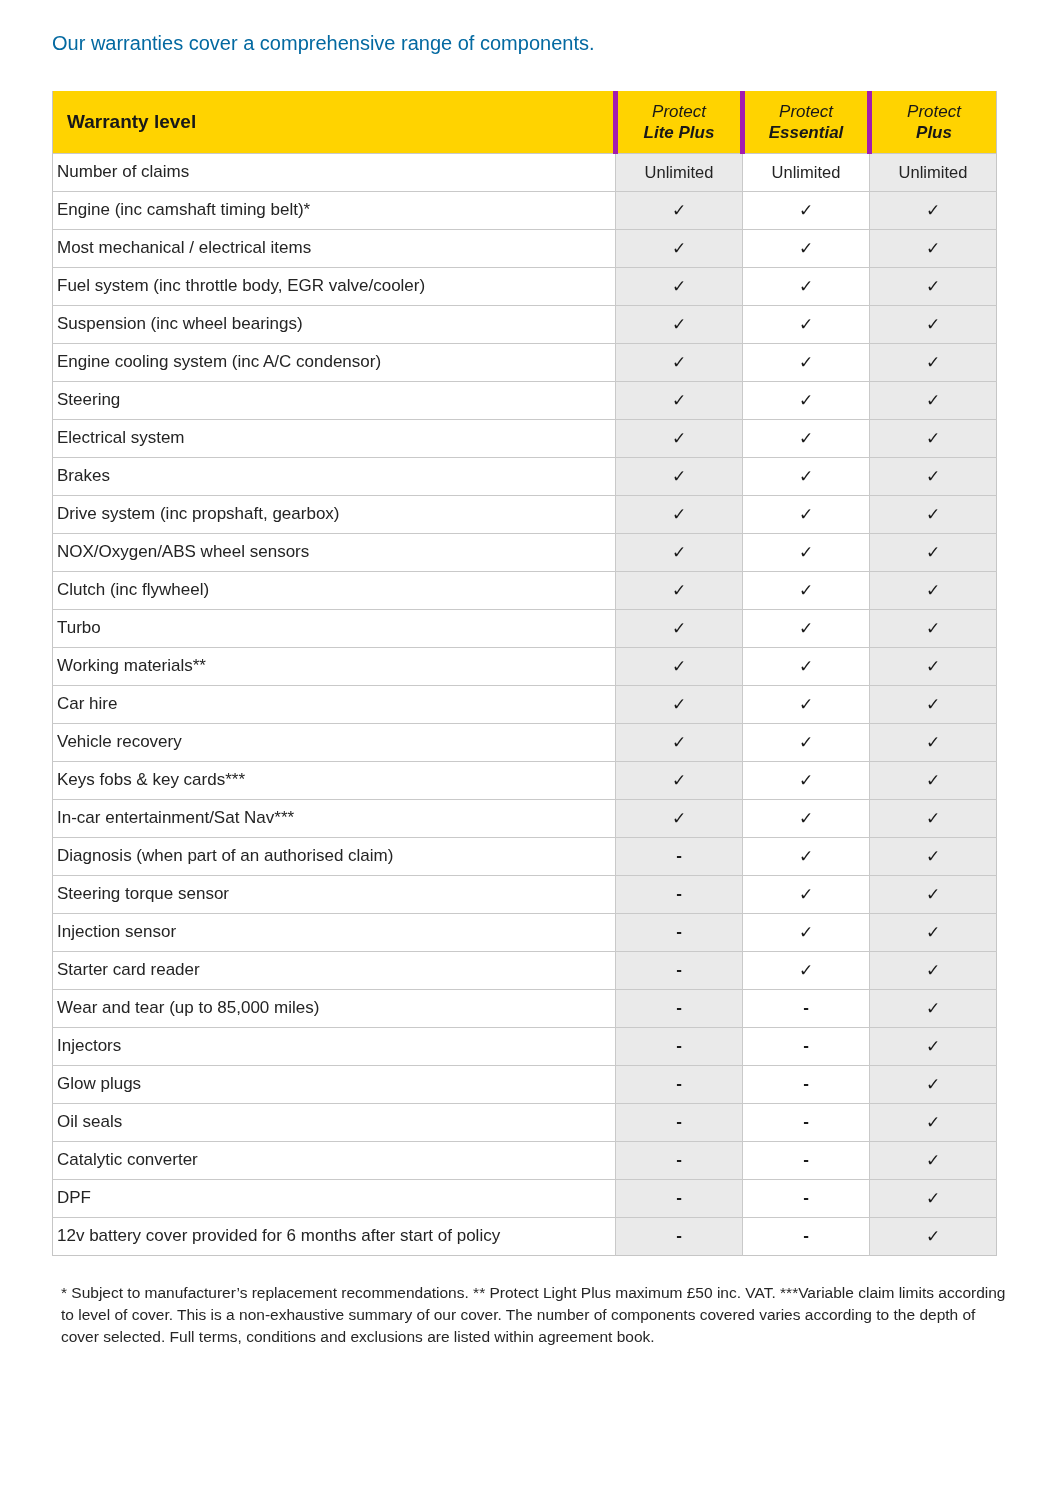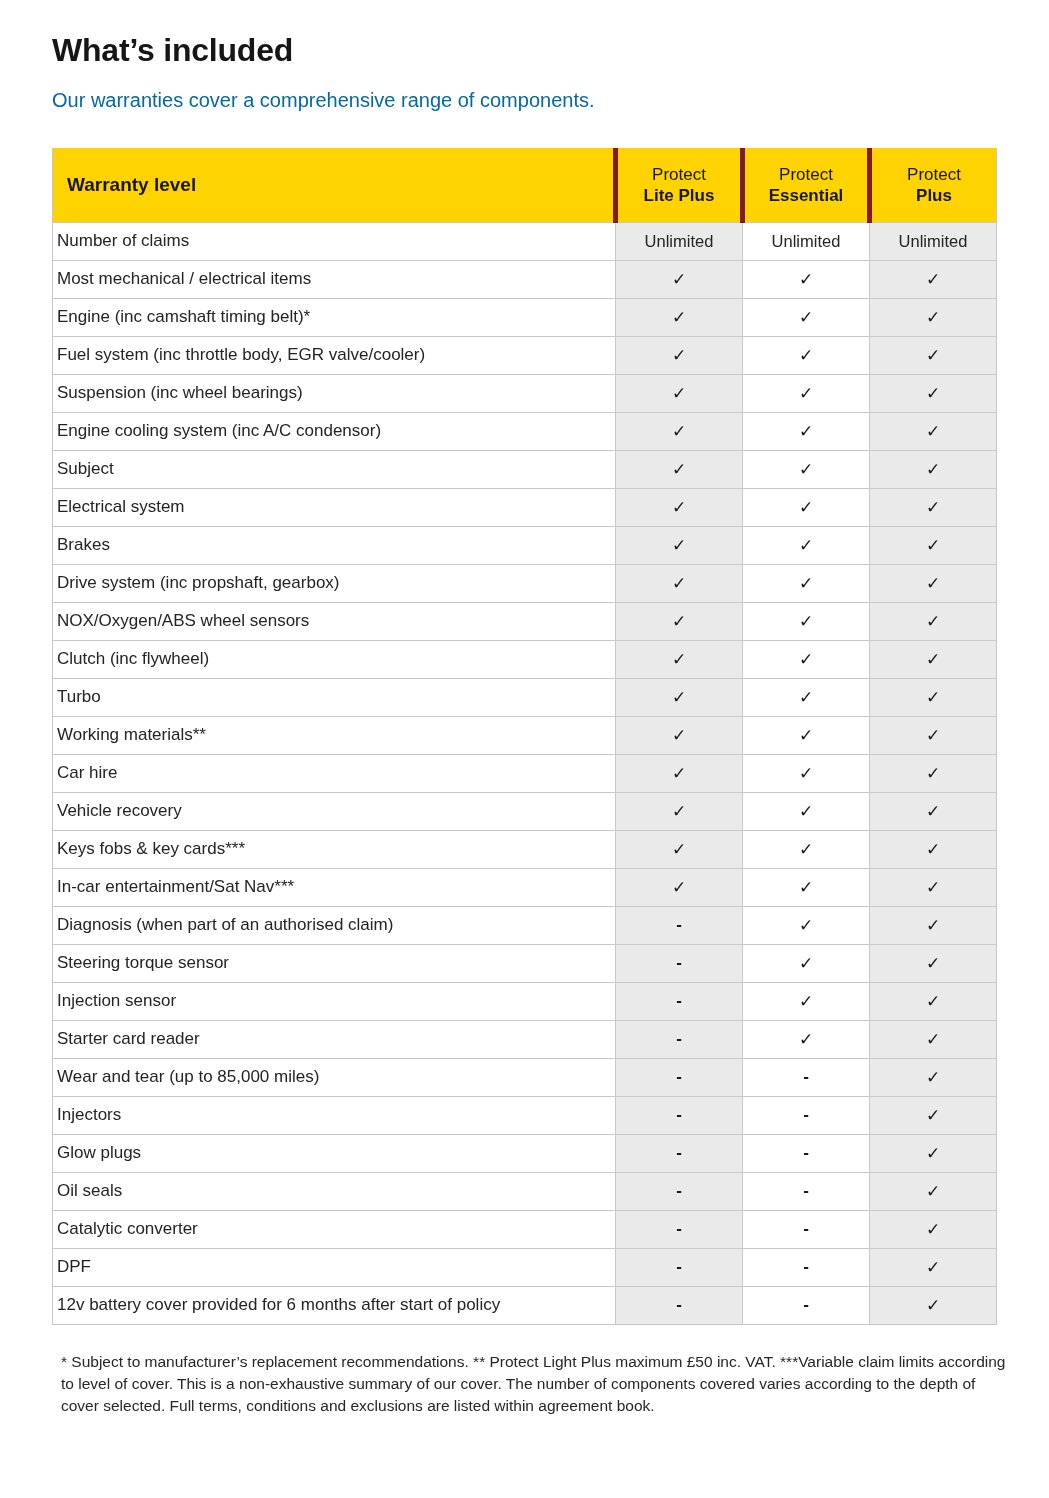--- a/index.html
+++ b/index.html
@@ -30,34 +30,35 @@
     border-collapse: collapse;
     table-layout: fixed;
     border: 1px solid #c6c6c6;
     border-top: none;
   }
   col.c-feature { width: 563px; }
   col.c-val { width: 127px; }
 
   thead th {
     background: #ffd300;
-    height: 74px;
+    height: 62px;
     vertical-align: middle;
   }
   th.feat-head {
     text-align: left;
     padding-left: 14px;
     font-size: 19px;
     font-weight: 700;
     color: #181818;
   }
   th.val-head {
     text-align: center;
-    border-left: 5px solid #7f1d1d;
+    border-left: 5px solid #a21caf;
     font-weight: 400;
+    font-style: italic;
   }
   .hl1 { display: block; font-size: 17px; font-weight: 400; color: #181818; line-height: 1.25; }
   .hl2 { display: block; font-size: 17px; font-weight: 700; color: #181818; line-height: 1.25; }
 
   tbody td {
     height: 38px;
     border-top: 1px solid #c9c9c9;
     vertical-align: middle;
     font-size: 17px;
     color: #242424;
@@ -84,21 +85,20 @@
     line-height: 1.45;
     color: #262626;
     margin-left: 9px;
   }
 </style>
 </head>
 <body>
 
 <div class="page">
 
-  <h1 class="page-title">What’s included</h1>
   <p class="page-subtitle">Our warranties cover a comprehensive range of components.</p>
 
   <table class="warranty">
     <colgroup>
       <col class="c-feature">
         <col class="c-val">
         <col class="c-val">
         <col class="c-val">
     </colgroup>
     <thead>
@@ -120,34 +120,34 @@
     </thead>
     <tbody>
     <tr>
       <td class="feat">Number of claims</td>
       <td class="val c1 text-val">Unlimited</td>
       <td class="val c2 text-val">Unlimited</td>
       <td class="val c3 text-val">Unlimited</td>
     </tr>
 
     <tr>
+      <td class="feat">Engine (inc camshaft timing belt)*</td>
+      <td class="val c1 tick">✓</td>
+      <td class="val c2 tick">✓</td>
+      <td class="val c3 tick">✓</td>
+    </tr>
+
+    <tr>
       <td class="feat">Most mechanical / electrical items</td>
       <td class="val c1 tick">✓</td>
       <td class="val c2 tick">✓</td>
       <td class="val c3 tick">✓</td>
     </tr>
 
     <tr>
-      <td class="feat">Engine (inc camshaft timing belt)*</td>
-      <td class="val c1 tick">✓</td>
-      <td class="val c2 tick">✓</td>
-      <td class="val c3 tick">✓</td>
-    </tr>
-
-    <tr>
       <td class="feat">Fuel system (inc throttle body, EGR valve/cooler)</td>
       <td class="val c1 tick">✓</td>
       <td class="val c2 tick">✓</td>
       <td class="val c3 tick">✓</td>
     </tr>
 
     <tr>
       <td class="feat">Suspension (inc wheel bearings)</td>
       <td class="val c1 tick">✓</td>
       <td class="val c2 tick">✓</td>
@@ -155,21 +155,21 @@
     </tr>
 
     <tr>
       <td class="feat">Engine cooling system (inc A/C condensor)</td>
       <td class="val c1 tick">✓</td>
       <td class="val c2 tick">✓</td>
       <td class="val c3 tick">✓</td>
     </tr>
 
     <tr>
-      <td class="feat">Subject</td>
+      <td class="feat">Steering</td>
       <td class="val c1 tick">✓</td>
       <td class="val c2 tick">✓</td>
       <td class="val c3 tick">✓</td>
     </tr>
 
     <tr>
       <td class="feat">Electrical system</td>
       <td class="val c1 tick">✓</td>
       <td class="val c2 tick">✓</td>
       <td class="val c3 tick">✓</td>

